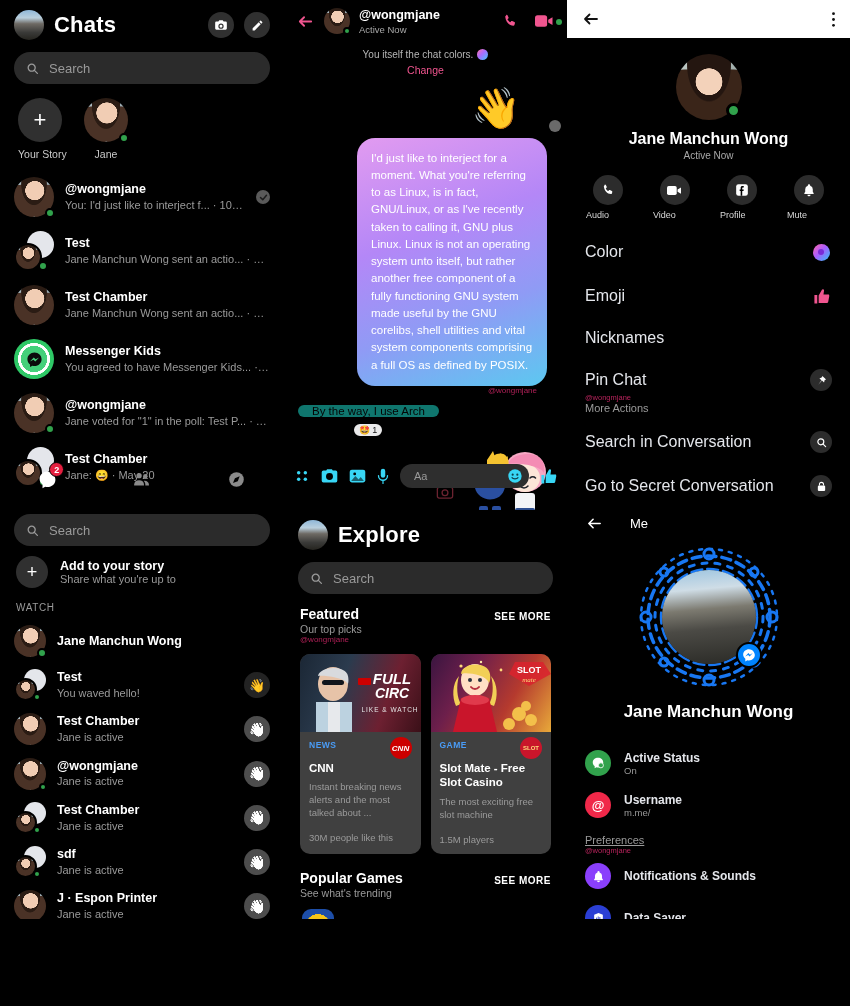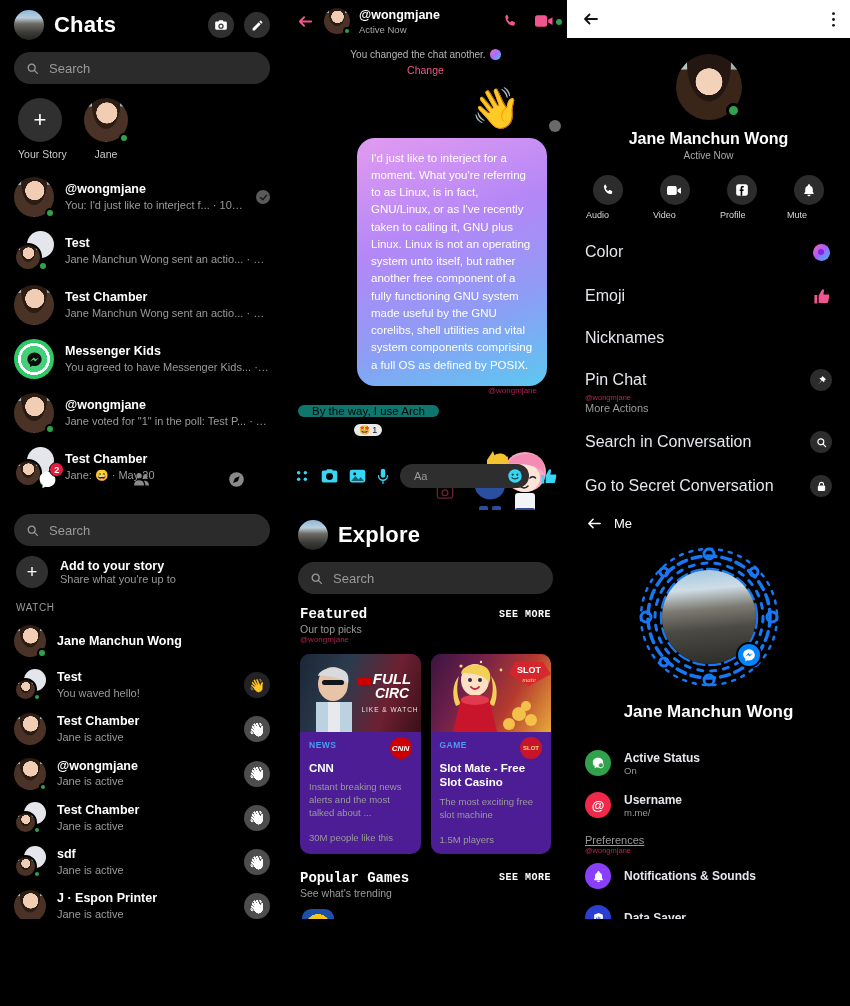--- a/index.html
+++ b/index.html
@@ -137,26 +137,26 @@
   .sticker .cam { position: absolute; left: 152px; top: 46px; }
   .sticker .art { position: absolute; right: 16px; top: 0; width: 86px; height: 100px; }
   .composer { position: absolute; left: 0; right: 0; bottom: 22px; display: flex; align-items: center; gap: 11px; padding: 0 10px; }
   .composer .inp { flex: 1; height: 24px; border-radius: 13px; background: #2e2e2e; display: flex; align-items: center; justify-content: space-between; padding: 0 6px 0 14px; }
   .composer .inp .aa { color: #9a9a9a; font-size: 11px; }
 
   
   .tabs { display: flex; gap: 6px; padding: 10px 14px 0 14px; }
   .tab { padding: 6px 16px; border-radius: 15px; font-size: 11px; color: #b0b0b0; letter-spacing: .4px; }
   .tab.active { background: #2e2e2e; color: #fff; font-weight: bold; }
-  .sec-head { display: flex; align-items: center; justify-content: space-between; padding: 12px 16px 0 16px; font-family: Liberation Mono, monospace; }
+  .sec-head { display: flex; align-items: flex-end; justify-content: space-between; padding: 12px 16px 0 16px; }
   .sec-head .h { color: #fff; font-size: 14px; font-weight: bold; }
   .sec-head .more { color: #fff; font-size: 10px; font-weight: bold; letter-spacing: .5px; }
   .sec-sub { color: #9a9a9a; font-size: 10.5px; padding: 1px 16px 0 16px; }
   .cards { display: flex; gap: 10px; padding: 10px 16px 0 16px; }
-  .card { width: 121px; border-radius: 10px; overflow: hidden; background: #4c1d95; }
+  .card { width: 121px; border-radius: 10px; overflow: hidden; background: #404040; }
   .card .img { height: 78px; position: relative; }
   .card .meta { padding: 8px 9px 9px 9px; }
   .card .kicker { font-size: 8.5px; font-weight: bold; letter-spacing: .5px; }
   .card .ttl { color: #fff; font-size: 11.5px; font-weight: bold; line-height: 1.25; margin-top: 2px; }
   .card .dsc { color: #9a9a9a; font-size: 9.5px; line-height: 1.35; margin-top: 6px; min-height: 26px; }
   .card .stat { color: #9a9a9a; font-size: 9.5px; margin-top: 12px; }
   .logo-badge { position: absolute; right: 8px; top: 4px; width: 22px; height: 22px; border-radius: 50%; display: flex; align-items: center; justify-content: center; }
   .game-row { display: flex; align-items: center; gap: 12px; padding: 10px 16px 0 18px; }
   .game-row .ic { width: 32px; height: 32px; border-radius: 9px; flex: none; }
   .game-row .nm { color: #fff; font-size: 12.5px; font-weight: bold; }
@@ -172,21 +172,21 @@
   .qa { text-align: left; width: 44px; }
   .qa .b { width: 30px; height: 30px; border-radius: 50%; background: #2c2c2c; display: flex; align-items: center; justify-content: center; margin: 0 auto; }
   .qa .l { color: #d8d8d8; font-size: 9px; margin-top: 5px; }
   .opt { display: flex; align-items: center; padding: 11px 18px; }
   .opt .l { color: #e4e6eb; font-size: 16px; flex: 1; }
   .opt .r { width: 22px; height: 22px; border-radius: 50%; background: #2c2c2c; display: flex; align-items: center; justify-content: center; flex: none; }
   .opt .r.plain { background: transparent; }
   .moreact { color: #9a9a9a; font-size: 11px; padding: 0 18px 6px 18px; }
 
   
-  .me-head { display: flex; align-items: center; gap: 10px; padding: 10px 18px 4px 18px; }
+  .me-head { display: flex; align-items: center; gap: 26px; padding: 10px 18px 4px 18px; }
   .me-head .t { color: #fff; font-size: 13px; }
   .mcode { width: 150px; height: 150px; margin: 6px auto 0 auto; position: relative; }
   .mcode .photo { position: absolute; left: 28px; top: 28px; width: 94px; height: 94px; border-radius: 50%; }
   .mcode .mbtn { position: absolute; right: 22px; bottom: 24px; width: 26px; height: 26px; border-radius: 50%; background: #0084ff; display: flex; align-items: center; justify-content: center; border: 2px solid #000; }
   .me-nm { text-align: center; color: #fff; font-size: 17px; font-weight: bold; margin-top: 10px; }
   .srow { display: flex; align-items: center; gap: 13px; padding: 8px 18px; }
   .srow .ic { width: 26px; height: 26px; border-radius: 50%; flex: none; display: flex; align-items: center; justify-content: center; }
   .srow .t1 { color: #e4e6eb; font-size: 12px; font-weight: 600; }
   .srow .t2 { color: #9a9a9a; font-size: 9.5px; }
   .pref-lbl { color: #9a9a9a; font-size: 11px; padding: 8px 18px 0 18px; text-decoration: underline; }
@@ -489,21 +489,21 @@
         <div style="position:relative">
           <svg width="20" height="14" viewBox="0 0 28 18" fill="#f0558f">
               <rect x="0" y="1" width="17" height="16" rx="3.5"></rect>
               <path d="M18.5 7.2l6-3.6v11l-6-3.6z"></path>
             </svg>
           <span style="position:absolute;right:-7px;top:5px;width:6px;height:6px;border-radius:50%;background:#31a24c"></span>
         </div>
       </div>
 
       <div class="sysmsg">
-        <span>You changed the chat another.</span><span class="chip"></span>
+        <span>You itself the chat colors.</span><span class="chip"></span>
       </div>
       <div class="syslink">Change</div>
 
       <div class="wave-emoji">👋</div>
 
       <div class="bubble-out">I'd just like to interject for a moment. What you're referring to as Linux, is in fact, GNU/Linux, or as I've recently taken to calling it, GNU plus Linux. Linux is not an operating system unto itself, but rather another free component of a fully functioning GNU system made useful by the GNU corelibs, shell utilities and vital system components comprising a full OS as defined by POSIX.</div>
       <div class="wm" style="margin-right:30px;text-align:right">@wongmjane</div>
 
       <div style="padding-left:0">
         <div class="bubble-in">By the way, I use Arch</div>

